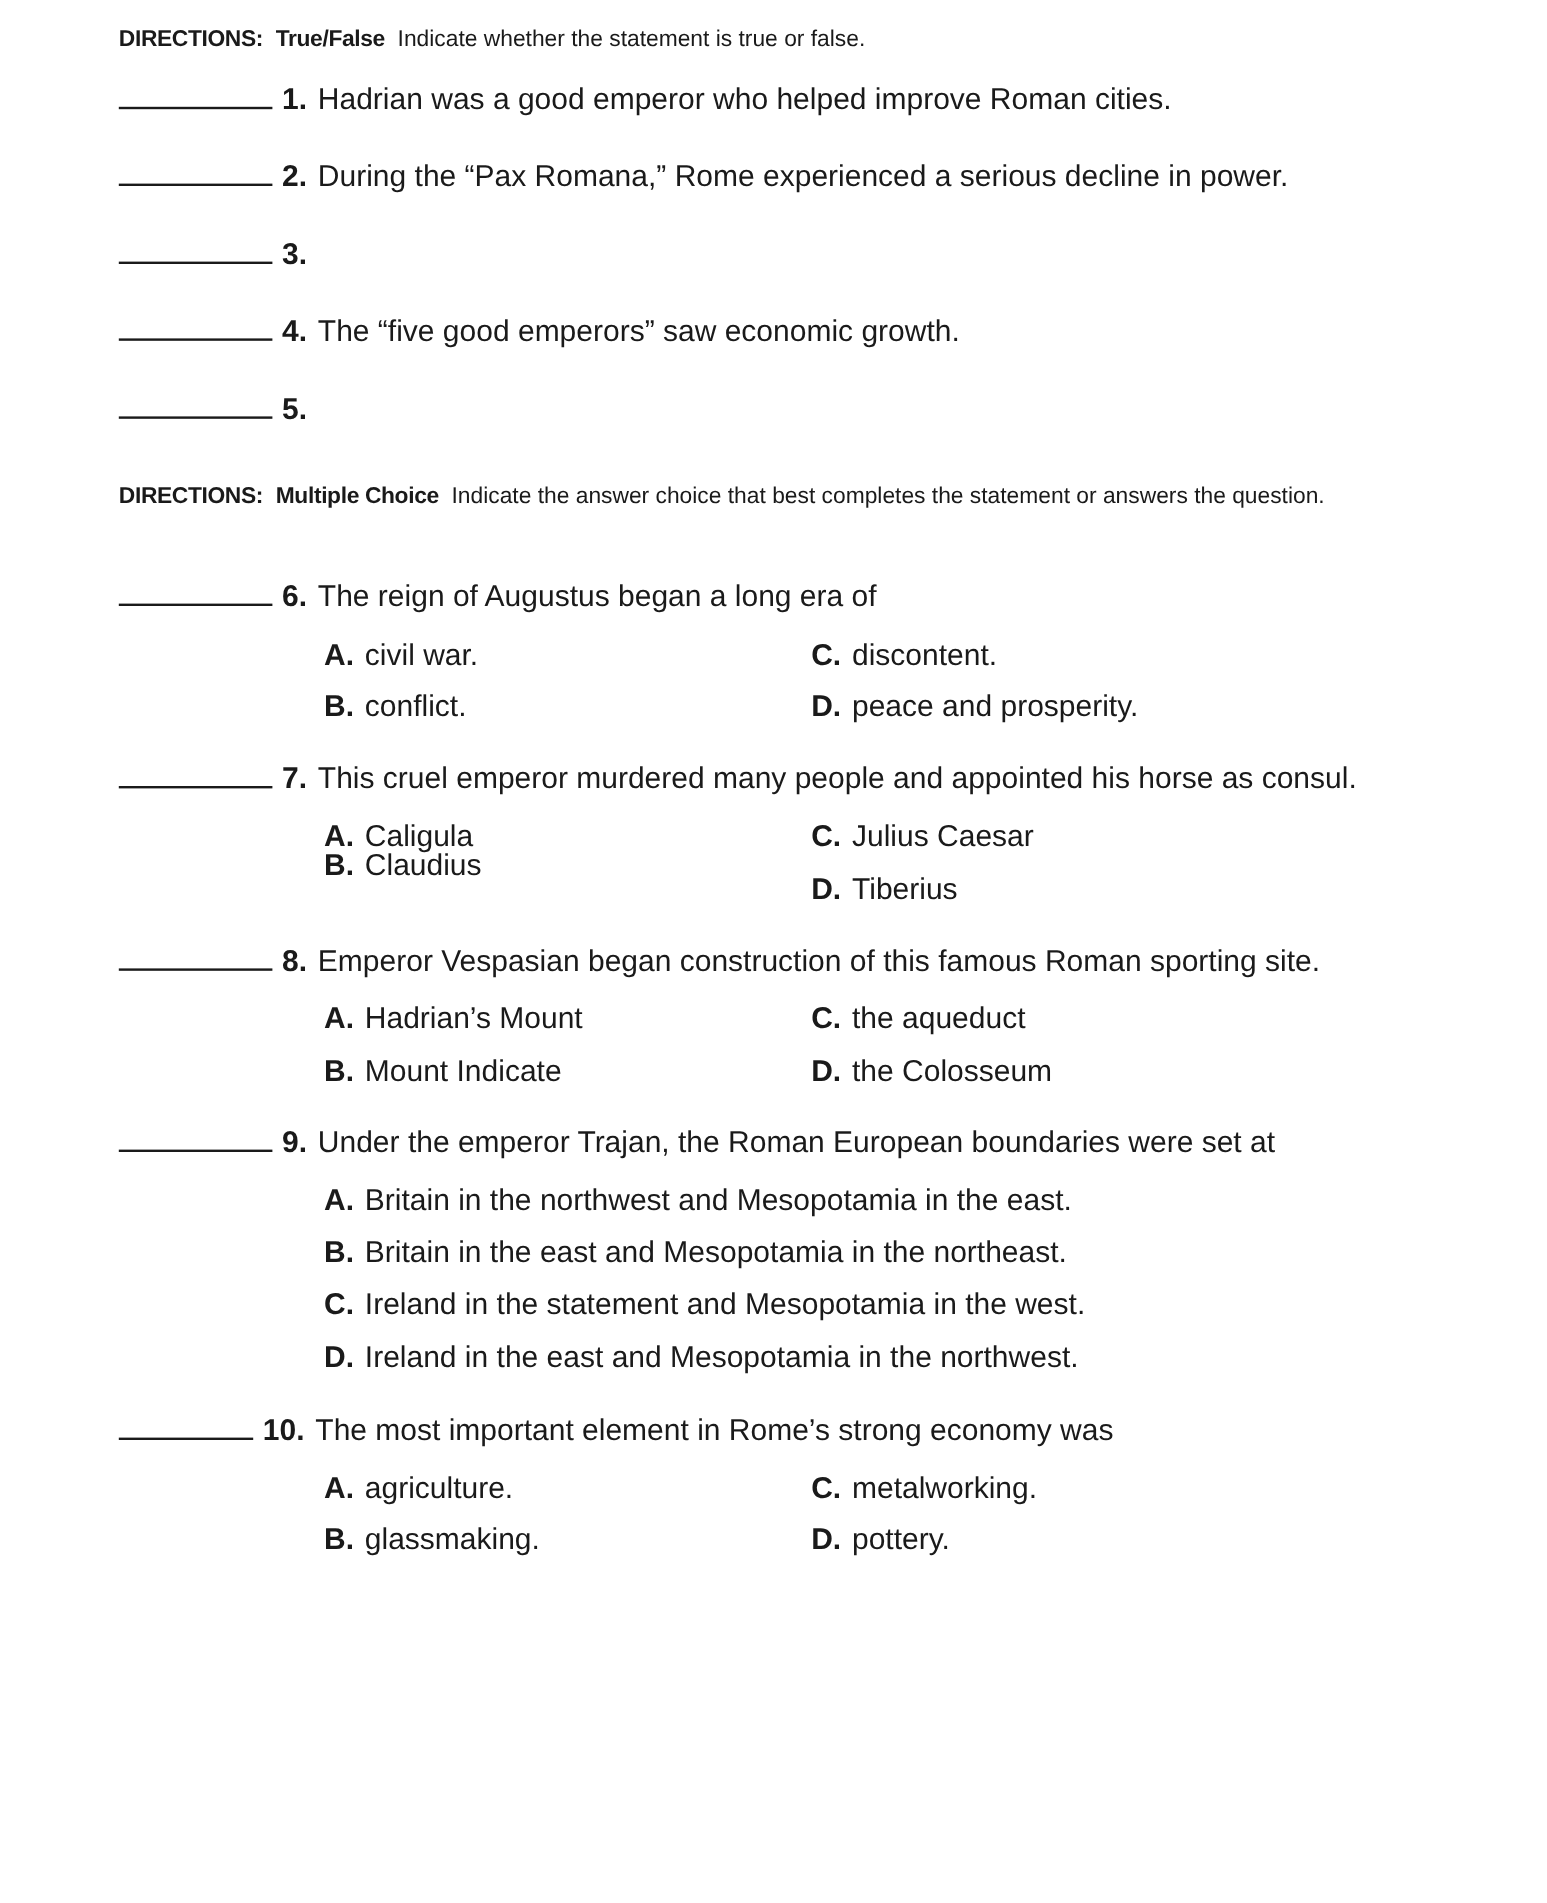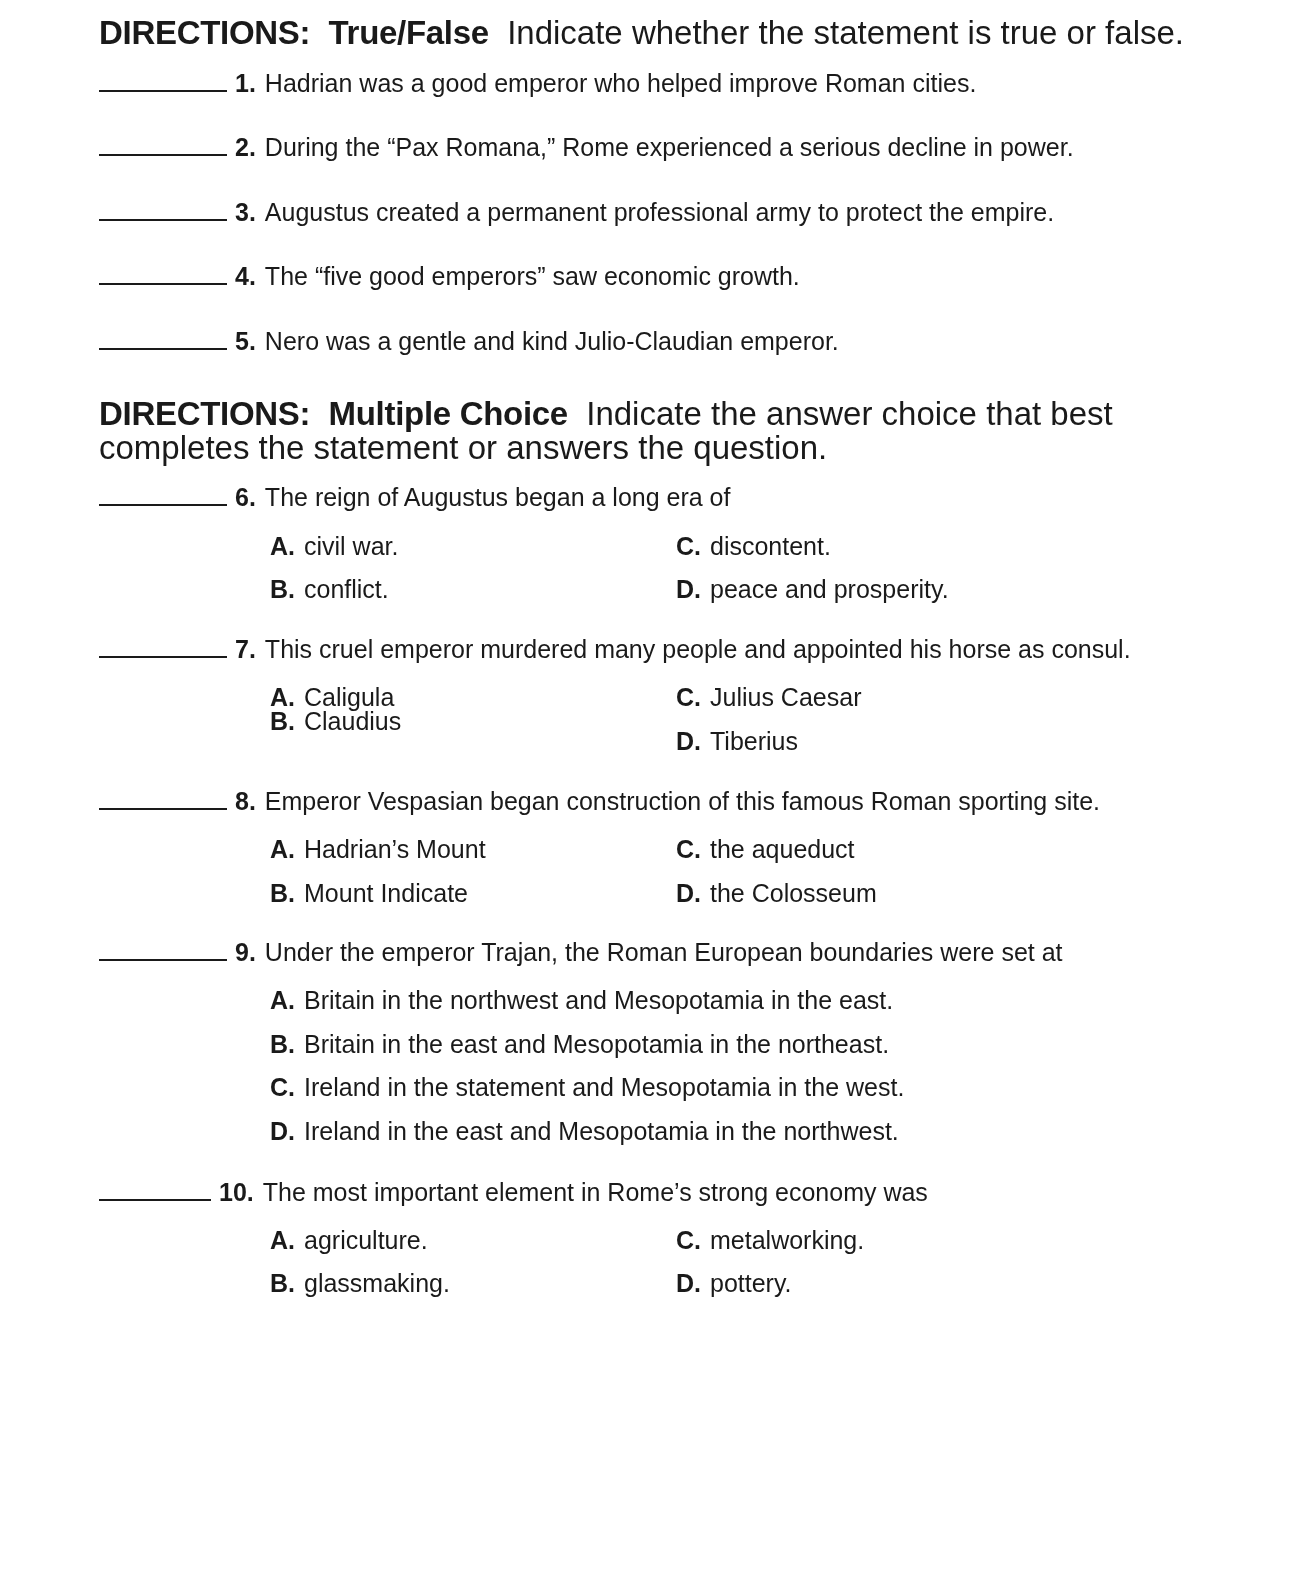--- a/index.html
+++ b/index.html
@@ -4,21 +4,21 @@
   <style>
     html, body { margin: 0; padding: 0; background: #ffffff; }
     body {
       width: 1289px; height: 1586px; position: relative; overflow: hidden;
       font-family: "Liberation Sans", "DejaVu Sans", sans-serif;
       color: #1a1a1a;
     }
     .page { position: absolute; left: 0; top: 0; width: 1289px; height: 1586px; }
     .directions {
       position: absolute; left: 99px; width: 1120px;
-      font-size: 33px; line-height: 34px;
+      font-size: 19px; line-height: 34px;
     }
     .directions b { font-weight: bold; letter-spacing: -0.3px; }
     .q {
       position: absolute; left: 99px; height: 34px;
       font-size: 25px; line-height: 34px; white-space: nowrap;
       display: flex; align-items: baseline;
     }
     .blank {
       display: inline-block; width: 128px; height: 24px;
       border-bottom: 2px solid #1a1a1a; margin-right: 8px;
@@ -50,31 +50,29 @@
     <span>Hadrian was a good emperor who helped improve Roman cities.</span>
   </div>
   <div class="q" style="top:130px;">
     <span class="blank"></span>
     <span class="num">2.</span>
     <span>During the “Pax Romana,” Rome experienced a serious decline in power.</span>
   </div>
   <div class="q" style="top:195px;">
     <span class="blank"></span>
     <span class="num">3.</span>
-    <span>Augustus created a permanent professional army to protect the empire.</span>
   </div>
   <div class="q" style="top:259px;">
     <span class="blank"></span>
     <span class="num">4.</span>
     <span>The “five good emperors” saw economic growth.</span>
   </div>
   <div class="q" style="top:324px;">
     <span class="blank"></span>
     <span class="num">5.</span>
-    <span>Nero was a gentle and kind Julio-Claudian emperor.</span>
   </div>
 
   <div class="directions" style="top:397px; width:1080px;">
     <b>DIRECTIONS:</b>&nbsp;
     <b>Multiple Choice</b>&nbsp;
     <span>Indicate the answer choice that best completes the statement or answers the question.</span>
   </div>
 
   <div class="q" style="top:480px;">
     <span class="blank"></span>

